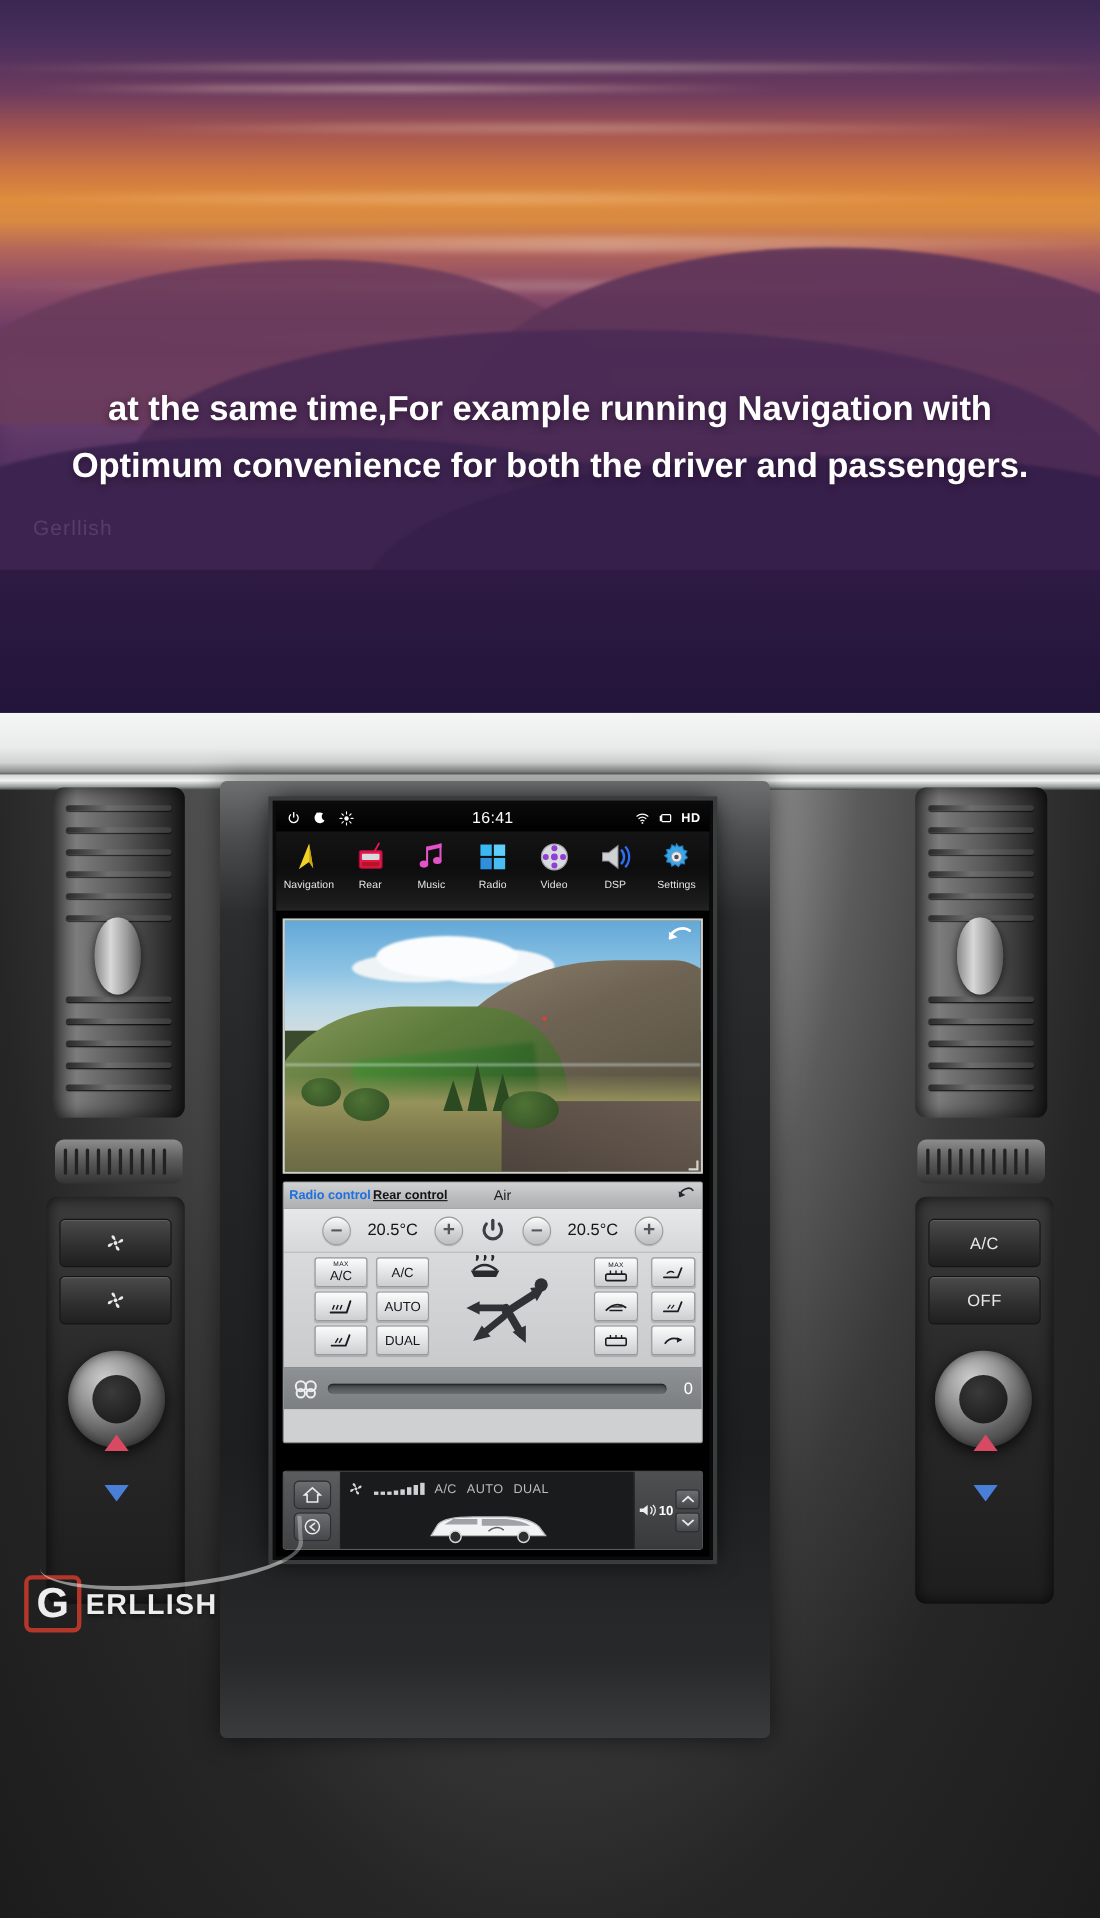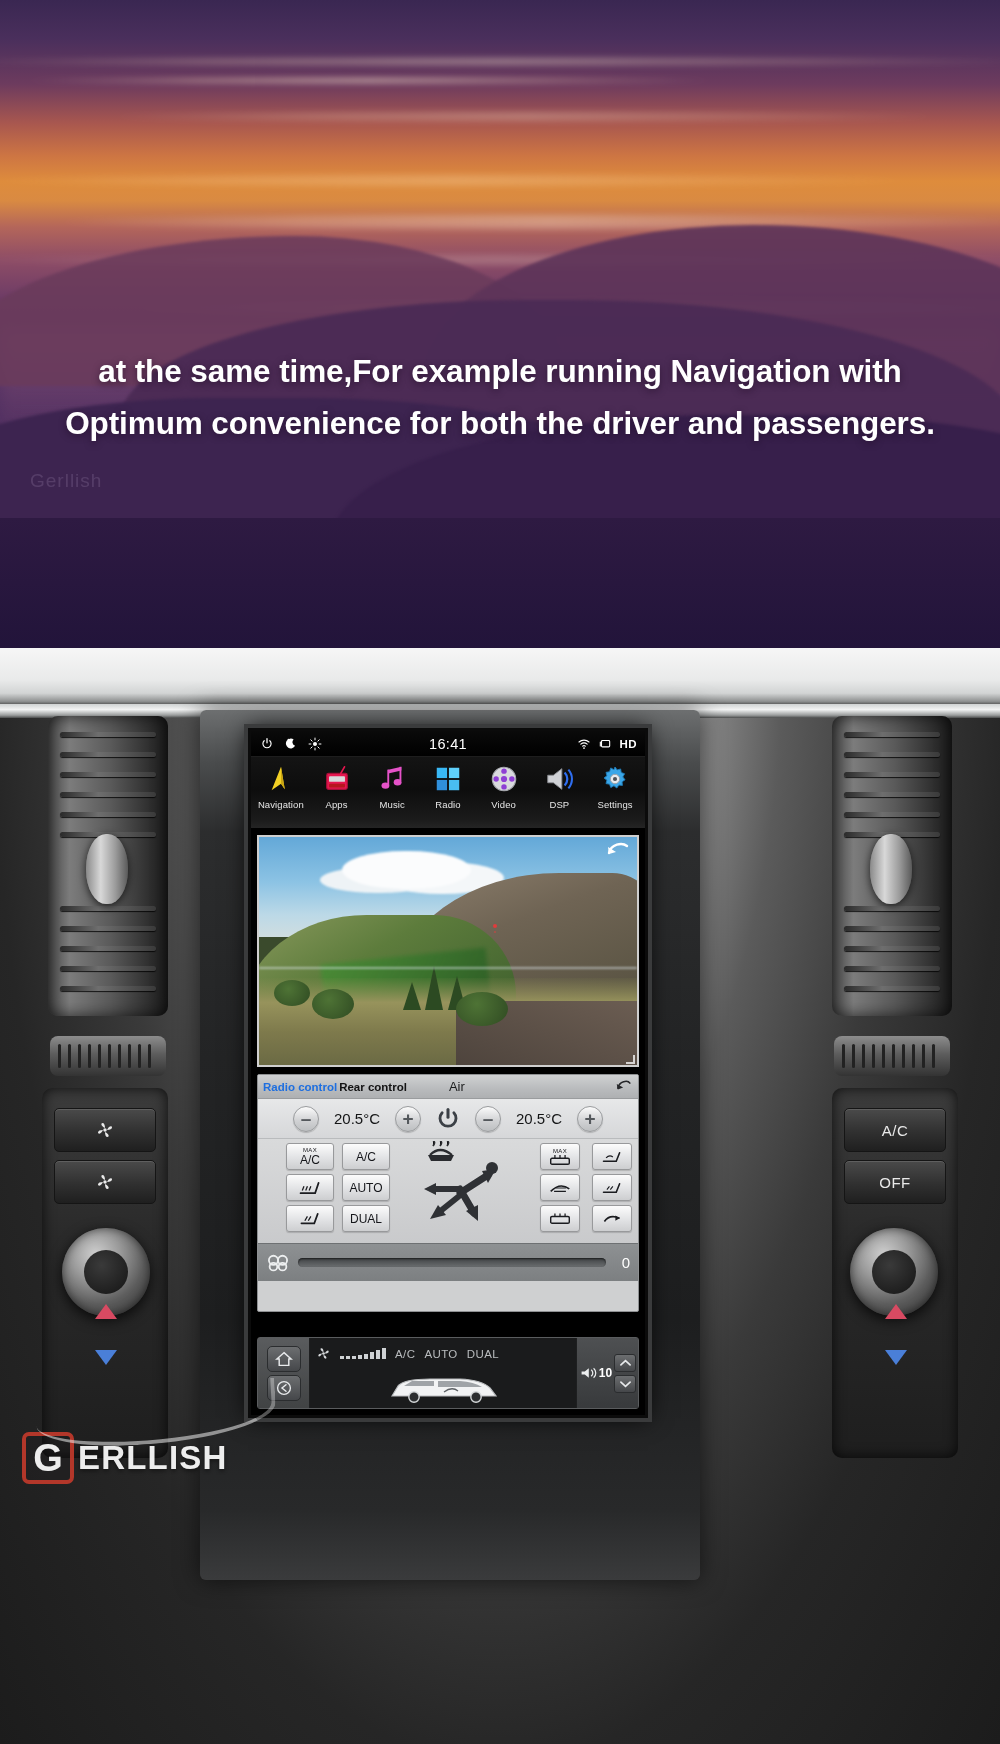--- a/index.html
+++ b/index.html
@@ -323,21 +323,21 @@
   }
   #clim-tabs {
     height: 24px;
     background: linear-gradient(180deg,#cfd1d2,#b9bbbd 60%,#aeb0b2);
     border-bottom: 1px solid #9a9c9e;
     display: flex; align-items: center; padding-left: 5px;
     font-size: 11.5px; font-weight: bold;
   }
   #clim-tabs .t { margin-right: 2px; }
   #clim-tabs .active { color: #1e6fe0; }
-  #clim-tabs .inactive { color: #131314; }
+  #clim-tabs .inactive { color: #131314; text-decoration: underline; }
   #clim-tabs .air { margin-left: 40px; font-weight: normal; color: #1c1d1e; font-size: 13px; }
   #clim-tabs .undo { margin-left: auto; margin-right: 6px; cursor: pointer; }
 
   #clim-temp {
     height: 40px;
     background: linear-gradient(180deg,#e7e8e9,#d6d7d9);
     display: flex; align-items: center; justify-content: center; gap: 12px;
     border-bottom: 1px solid #b9bbbd;
   }
   .circbtn {
@@ -436,21 +436,21 @@
     position: absolute; left: 22px; bottom: 260px; z-index: 40;
     display: flex; align-items: center; gap: 4px;
     opacity: .92;
   }
   #watermark .g {
     width: 52px; height: 52px; border: 4px solid #c0392b; border-radius: 7px;
     color: #fff; font-size: 38px; font-weight: bold; line-height: 44px; text-align: center;
     background: rgba(30,20,25,.15);
   }
   #watermark .word {
-    color: #fff; font-size: 33px; font-weight: bold; letter-spacing: 1.2px;
+    color: #fff; font-size: 26px; font-weight: bold; letter-spacing: 1.2px;
     text-shadow: 0 2px 4px rgba(0,0,0,.5);
   }
   #watermark .swoosh {
     position: absolute; left: 14px; bottom: 40px; width: 240px; height: 60px;
     border-bottom: 4px solid rgba(255,255,255,.55);
     border-right: 4px solid rgba(255,255,255,.35);
     border-radius: 0 0 60% 40%;
     transform: rotate(-3deg);
     pointer-events: none;
   }
@@ -647,21 +647,21 @@
 
     <div class="launch-item">
       <div class="ico">
         <svg width="30" height="30" viewBox="0 0 32 32">
           <rect x="5" y="10" width="22" height="17" rx="2" fill="#e5164f" stroke="#a50f37" stroke-width="1.2"></rect>
           <rect x="7.5" y="13" width="17" height="6" rx="1" fill="#d8d9db"></rect>
           <rect x="7.5" y="21" width="17" height="4" rx="1" fill="#b5161f"></rect>
           <path d="M20 10 L24 3" stroke="#e5164f" stroke-width="1.8" stroke-linecap="round"></path>
         </svg>
       </div>
-      <div class="lbl">Apps</div>
+      <div class="lbl">Rear</div>
     </div>
 
     <div class="launch-item">
       <div class="ico">
         <svg width="30" height="30" viewBox="0 0 32 32">
           <path d="M12 6 L26 3 V7 L12 10 Z" fill="#e552c8"></path>
           <rect x="11" y="6" width="2" height="16" fill="#e552c8"></rect>
           <rect x="24" y="3" width="2" height="15" fill="#e552c8"></rect>
           <ellipse cx="9" cy="23" rx="4.2" ry="3.4" fill="#e552c8"></ellipse>
           <ellipse cx="22" cy="19.5" rx="4.2" ry="3.4" fill="#e552c8"></ellipse>

